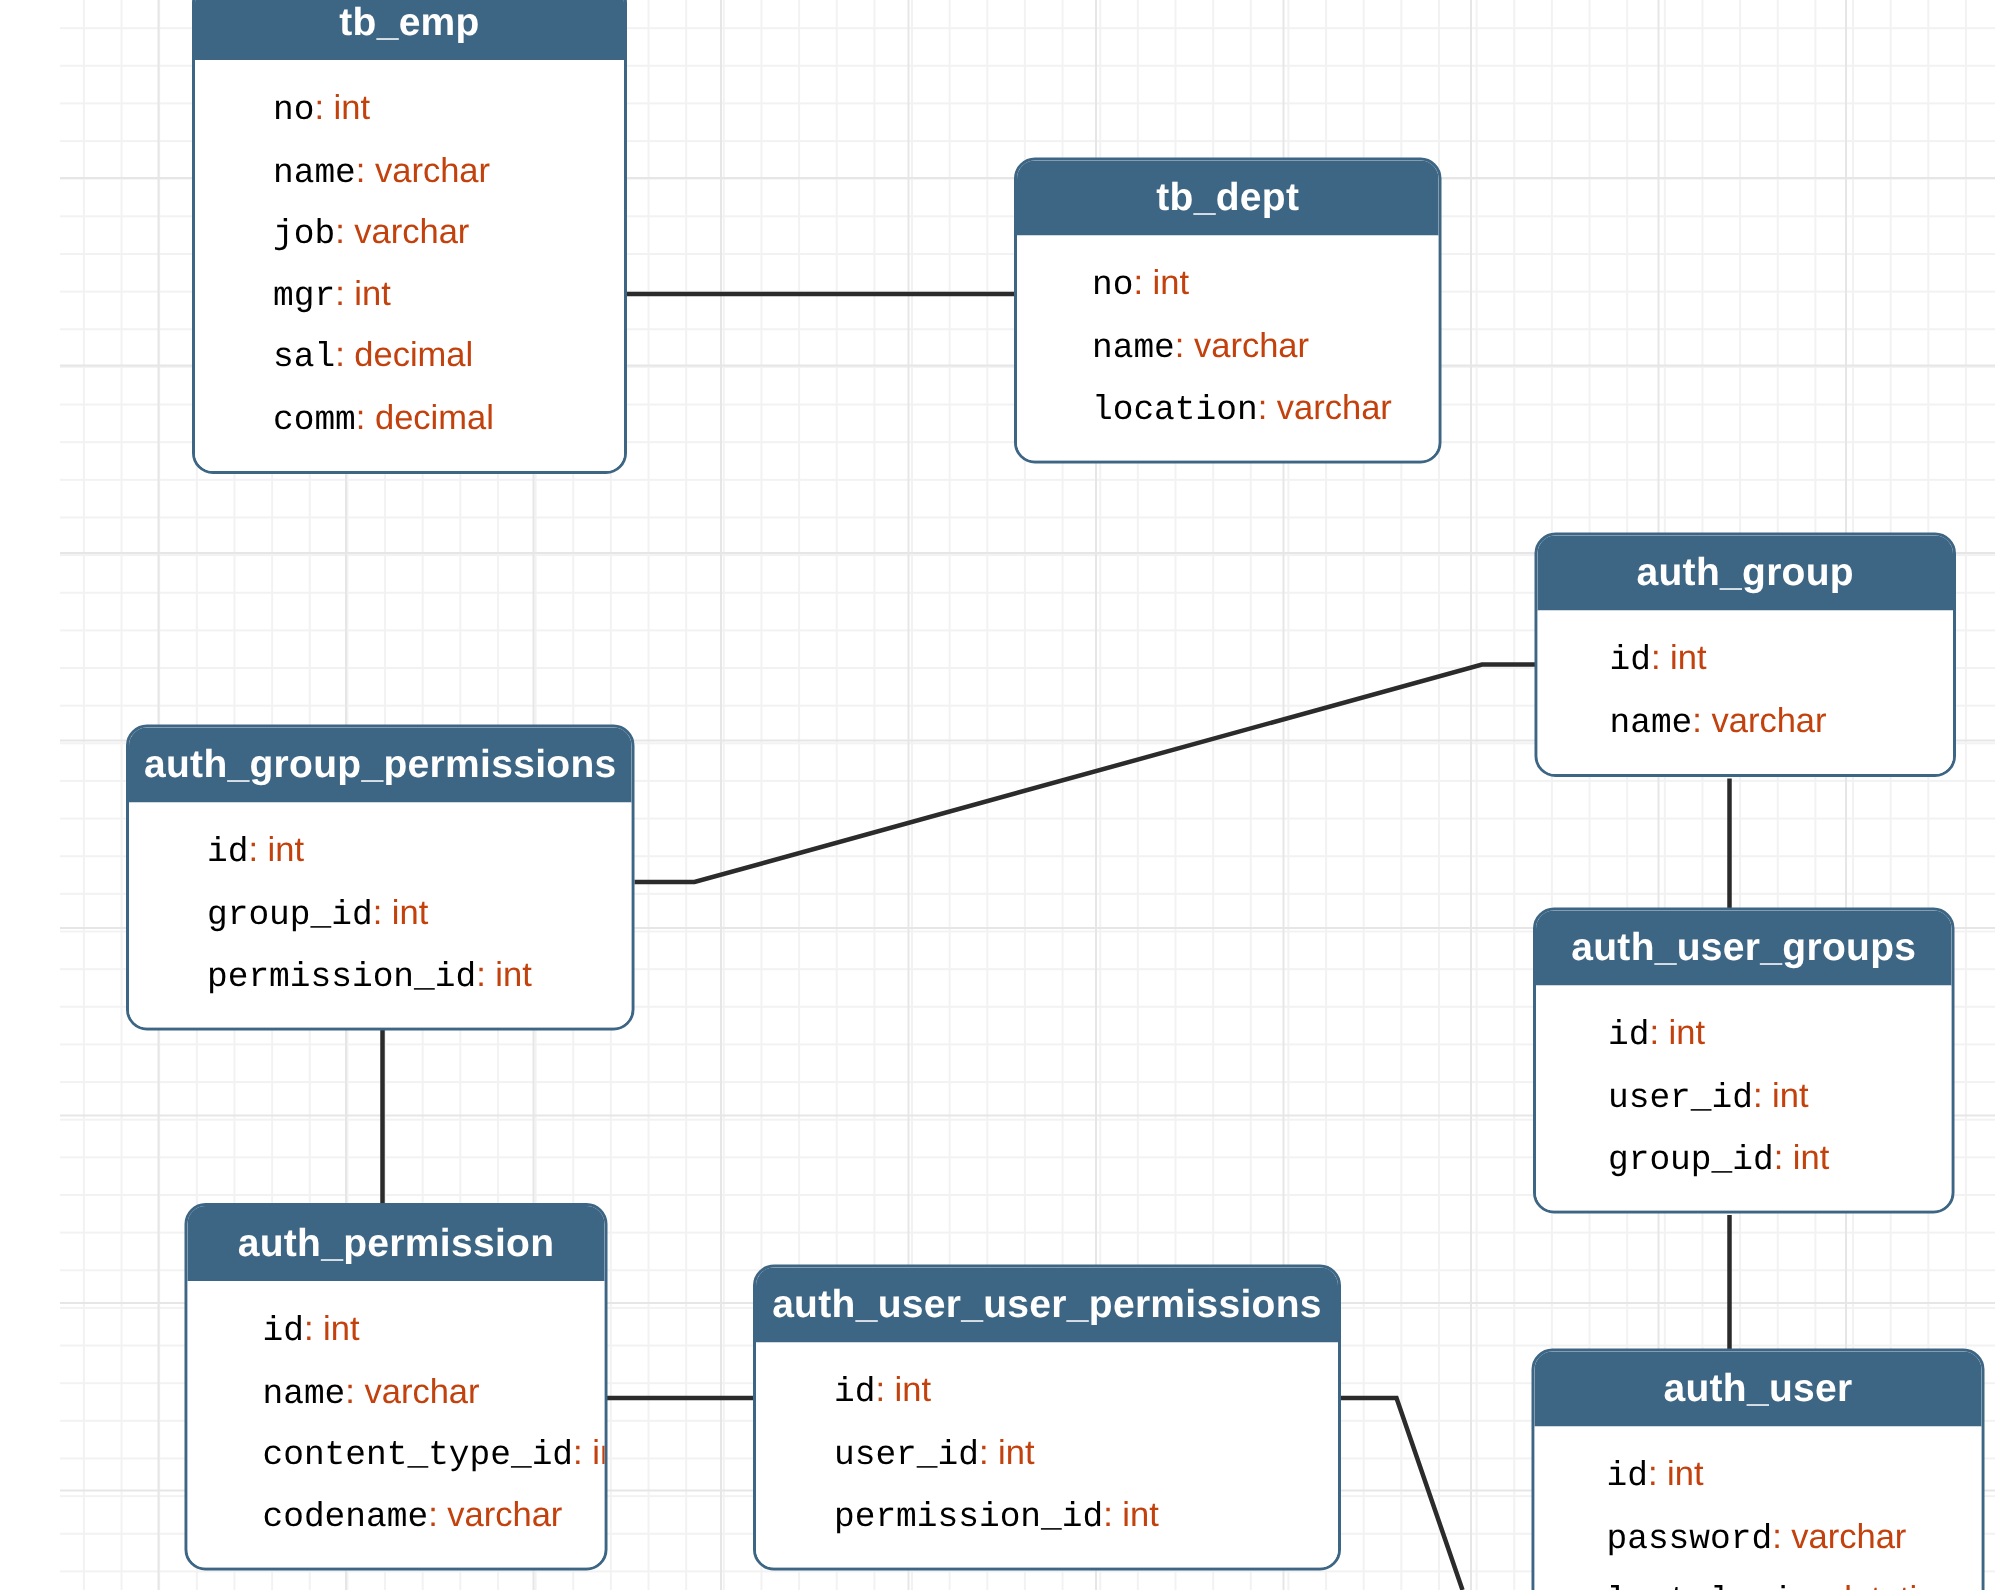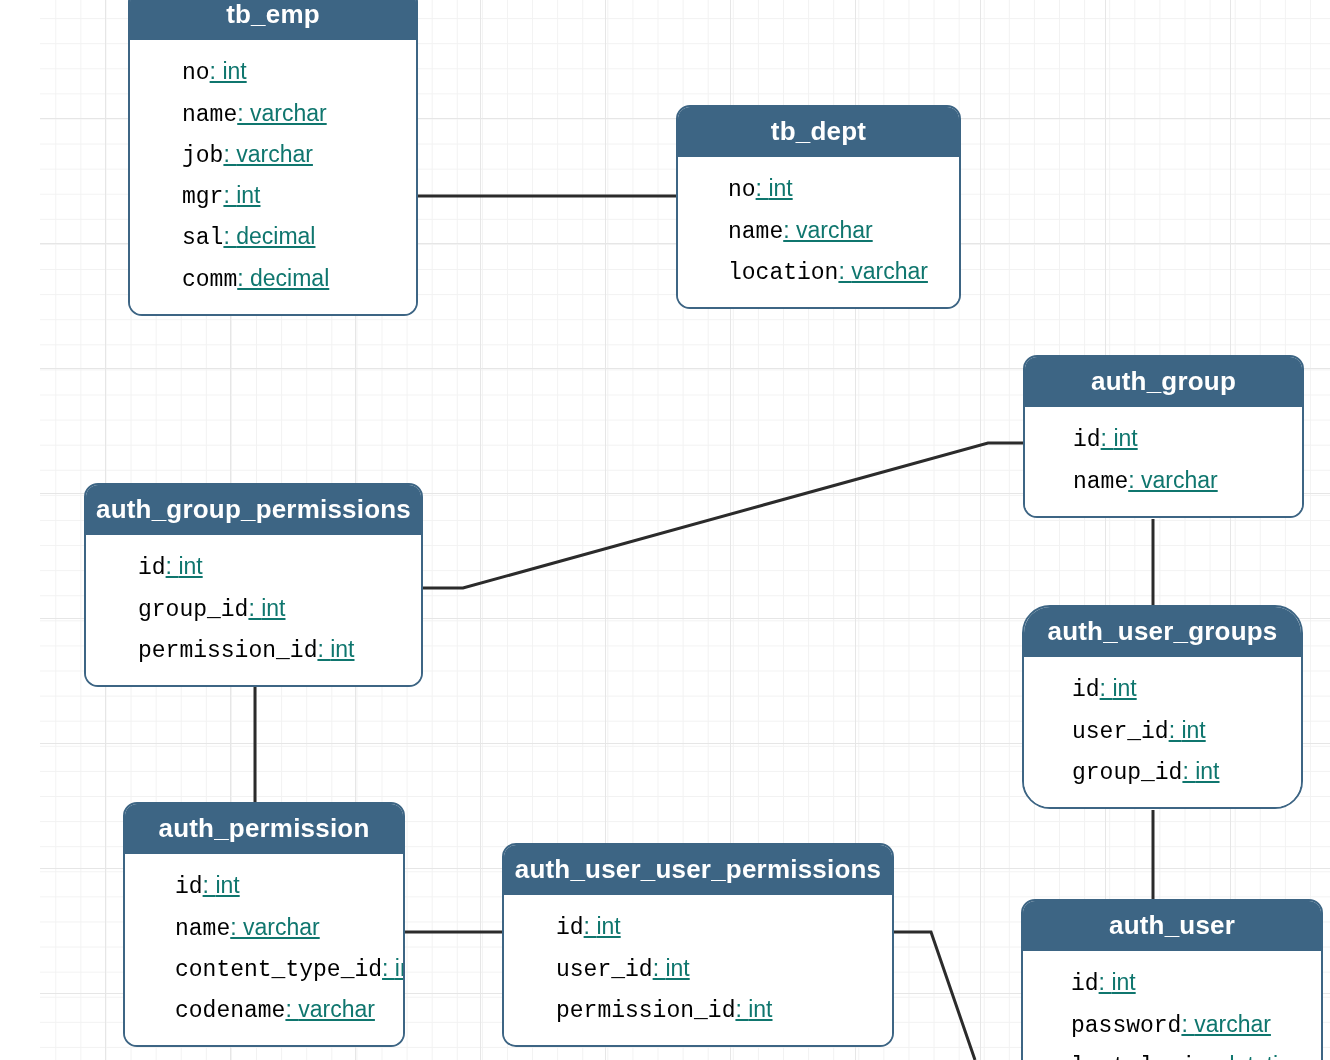--- a/index.html
+++ b/index.html
@@ -72,30 +72,29 @@
     padding: 7px 14px 7px 48px;
     color: #000000;
     white-space: nowrap;
   }
   .field .fname {
     color: #000000;
     font-weight: normal;
     font-family: Liberation Mono, monospace;
   }
   .field .ftype {
-    color: #0f766e;
-    text-decoration: underline;
+    color: #c2410c;
   }
 
   
   #ent-tb_emp        { left: 88px;  top: -12px;  width: 290px; }
   #ent-tb_dept       { left: 636px; top: 105px;  width: 285px; }
   #ent-auth_group    { left: 983px; top: 355px;  width: 281px; }
   #ent-auth_group_permissions { left: 44px; top: 483px; width: 339px; }
-  #ent-auth_user_groups { left: 982px; top: 605px; width: 281px; border-radius: 28px; }
+  #ent-auth_user_groups { left: 982px; top: 605px; width: 281px; }
   #ent-auth_permission  { left: 83px;  top: 802px; width: 282px; }
   #ent-auth_user_user_permissions { left: 462px; top: 843px; width: 392px; }
   #ent-auth_user    { left: 981px; top: 899px;  width: 302px; }
 
   
   #ent-auth_group_permissions .field { padding-left: 52px; }
   #ent-auth_user_user_permissions .field { padding-left: 52px; }
   #ent-auth_permission .field { padding-left: 50px; }
   #ent-tb_emp .field { padding-left: 52px; }
   #ent-tb_dept .field { padding-left: 50px; }

